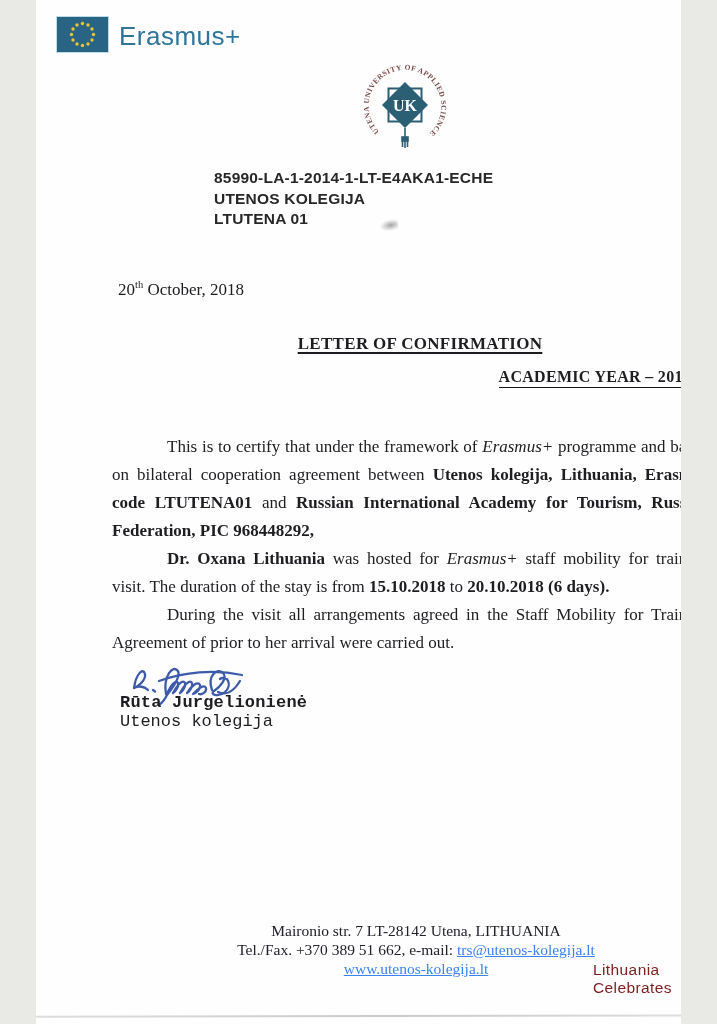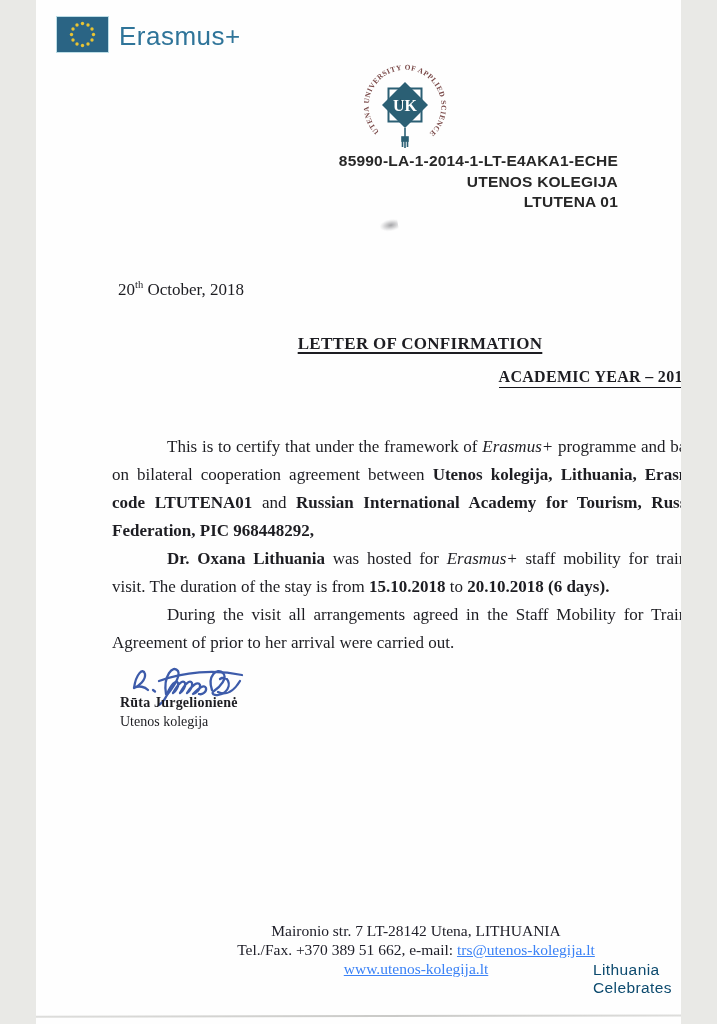--- a/index.html
+++ b/index.html
@@ -17,22 +17,22 @@
   .erasmus-word{
     position:absolute;left:83px;top:21px;
     font-family:"Liberation Sans", sans-serif;
     font-size:26px;font-weight:500;letter-spacing:.5px;
     color:#2f7499;
   }
   
   .seal{position:absolute;left:318px;top:56px;width:102px;height:106px;overflow:visible;}
   
   .header-block{
-    position:absolute;left:178px;top:151px;width:404px;
-    text-align:right;
+    position:absolute;left:178px;top:168px;width:404px;
+    text-align:left;
     font-family:"Liberation Sans", sans-serif;
     font-weight:bold;font-size:15.5px;line-height:20.5px;
     color:#272727;letter-spacing:.2px;
   }
   .smudge{
     position:absolute;left:344px;top:220px;width:18px;height:11px;
     background:radial-gradient(ellipse at 60% 50%, rgba(90,90,95,.55), rgba(120,120,125,.15) 55%, transparent 75%);
     filter:blur(.6px);transform:rotate(-10deg);
   }
   
@@ -50,31 +50,31 @@
   }
   .body-text{
     position:absolute;left:62px;top:433px;width:597px;
     font-size:17px;line-height:28px;text-align:justify;margin-left:14px;
   }
   .body-text p{margin:0;text-indent:55px;}
   .b{font-weight:bold;}
   .i{font-style:italic;}
   
   .sig-svg{position:absolute;left:86px;top:648px;width:128px;height:56px;overflow:visible;}
-  .sig-block{position:absolute;left:84px;top:694px;font-size:14px;line-height:18.5px;}
+  .sig-block{position:absolute;left:84px;top:694px;font-size:17px;line-height:18.5px;font-family:Liberation Mono, monospace;}
   .sig-name{font-weight:bold;letter-spacing:.2px;}
   
   .footer{
     position:absolute;left:52px;top:921px;width:656px;
     text-align:center;font-size:15.5px;line-height:19px;color:#20202a;
   }
   .footer a{color:#3b82f6;text-decoration:underline;}
   
   .centennial{position:absolute;left:557px;top:961px;
-    font-family:"Liberation Sans", sans-serif;color:#0c4a6e;}
+    font-family:"Liberation Sans", sans-serif;color:#7f1d1d;}
   .centennial .txt{font-size:15.5px;line-height:17.5px;letter-spacing:.4px;}
   .cent-num{position:absolute;left:86px;top:-9px;width:60px;height:48px;}
   
   .scan-line{
     position:absolute;left:0;top:1015px;width:717px;height:1.6px;
     background:linear-gradient(to right, rgba(160,160,155,.35), rgba(150,150,145,.5), rgba(160,160,155,.3));
     transform:rotate(-.12deg);
   }
 </style>
 </head>

